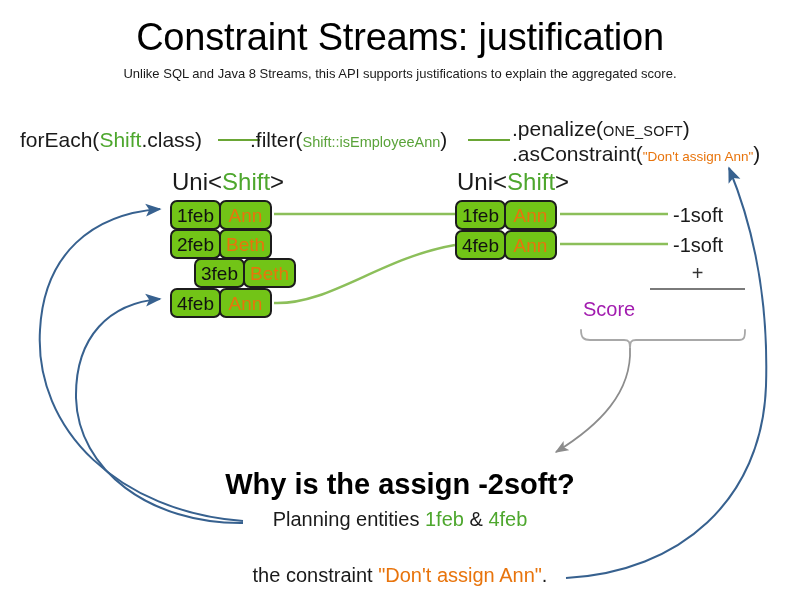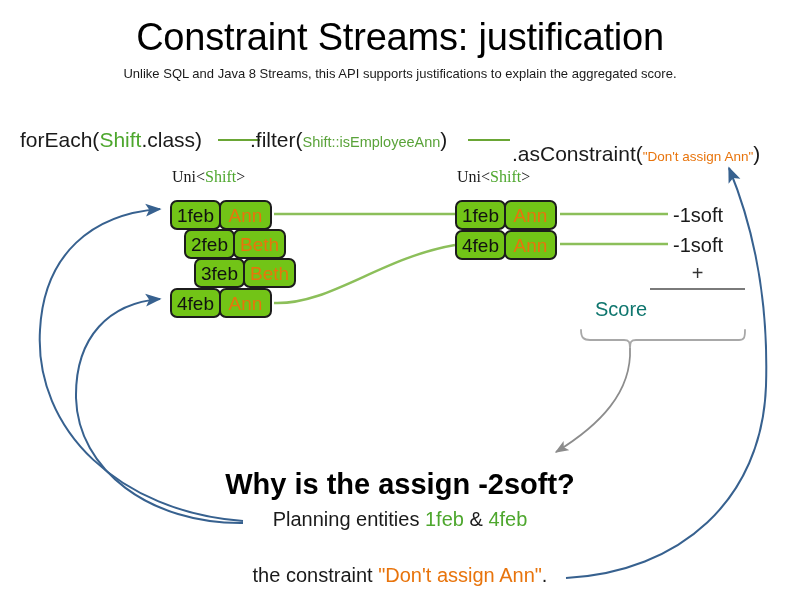--- a/index.html
+++ b/index.html
@@ -61,24 +61,23 @@
   
   .code-dash {
     height: 2px;
     background: #6aa635;
   }
   #dash1 { left: 218px; top: 139px; width: 42px; }
   #dash2 { left: 468px; top: 139px; width: 42px; }
 
   
   .uni-cap {
-    font-size: 16px;
-    color: #1a1a1a;
-    white-space: nowrap;
-    font-family: Liberation Serif, serif;
+    font-size: 24px;
+    color: #1a1a1a;
+    white-space: nowrap;
   }
   .uni-cap .g { color: #4ea72e; }
   #uni-left  { left: 172px; top: 168px; }
   #uni-right { left: 457px; top: 168px; }
 
   
   .tuple-row {
     position: absolute;
     display: flex;
     height: 30px;
@@ -93,21 +92,21 @@
     align-items: center;
     justify-content: center;
     font-size: 19px;
     line-height: 1;
   }
   .cell.date { width: 51px; color: #111111; }
   .cell.name { width: 53px; color: #e8740c; margin-left: -2px; }
 
   
   #lrow0 { left: 170px; top: 200px; }
-  #lrow1 { left: 184px; top: 229px; border-radius: 11px; }
+  #lrow1 { left: 170px; top: 229px; border-radius: 11px; }
   #lrow2 { left: 170px; top: 258px; padding-left: 24px; }
   #lrow3 { left: 170px; top: 288px; }
   
   #rrow0 { left: 455px; top: 200px; }
   #rrow1 { left: 455px; top: 230px; }
 
   
   .soft-label {
     font-size: 20px;
     color: #1a1a1a;
@@ -118,21 +117,21 @@
   #plus-sign {
     left: 650px; top: 262px; width: 95px;
     text-align: center;
     font-size: 20px;
     color: #333;
   }
   #sum-rule {
     left: 650px; top: 288px; width: 95px; height: 2px;
     background: #7a7a7a;
   }
-  #score-word { left: 595px; top: 298px; font-size: 20px; color: #0f766e; }
+  #score-word { left: 583px; top: 298px; font-size: 20px; color: #a21caf; }
   #score-total {
     left: 650px; top: 298px; width: 95px;
     text-align: center;
     font-size: 20px; color: #1a1a1a;
   }
 
   
   #why-heading {
     left: 160px; top: 468px; width: 480px;
     text-align: center;
@@ -195,20 +194,21 @@
   <div id="subtitle" class="abs">Unlike SQL and Java 8 Streams, this API supports justifications to explain the aggregated score.</div>
 
   <div id="code-foreach" class="abs code"><span>forEach(</span><span class="g">Shift</span><span>.class)</span></div>
 
   <div id="dash1" class="abs code-dash"></div>
 
   <div id="code-filter" class="abs code"><span>.filter(</span><span class="sm g">Shift::isEmployeeAnn</span><span>)</span></div>
 
   <div id="dash2" class="abs code-dash"></div>
 
+  <div id="code-penalize" class="abs code"><span>.penalize(</span><span class="kw">ONE_SOFT</span><span>)</span></div>
 
   <div id="code-asconstraint" class="abs code"><span>.asConstraint(</span><span class="str">"Don't assign Ann"</span><span>)</span></div>
 
   <div id="uni-left" class="abs uni-cap"><span>Uni&lt;</span><span class="g">Shift</span><span>&gt;</span></div>
 
   <div id="uni-right" class="abs uni-cap"><span>Uni&lt;</span><span class="g">Shift</span><span>&gt;</span></div>
 
   <div id="lrow0" class="tuple-row">
     <div class="cell date">1feb</div>
     <div class="cell name">Ann</div>

